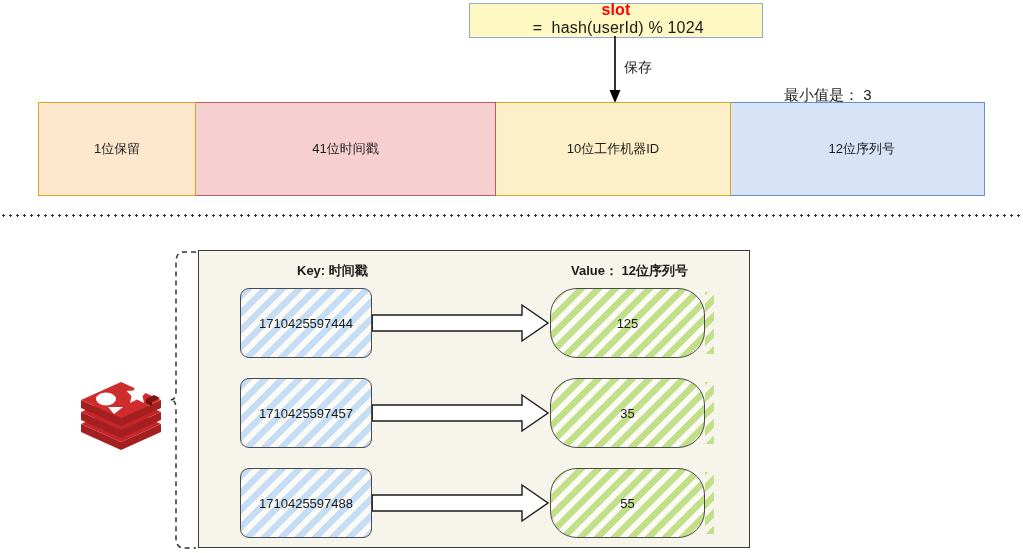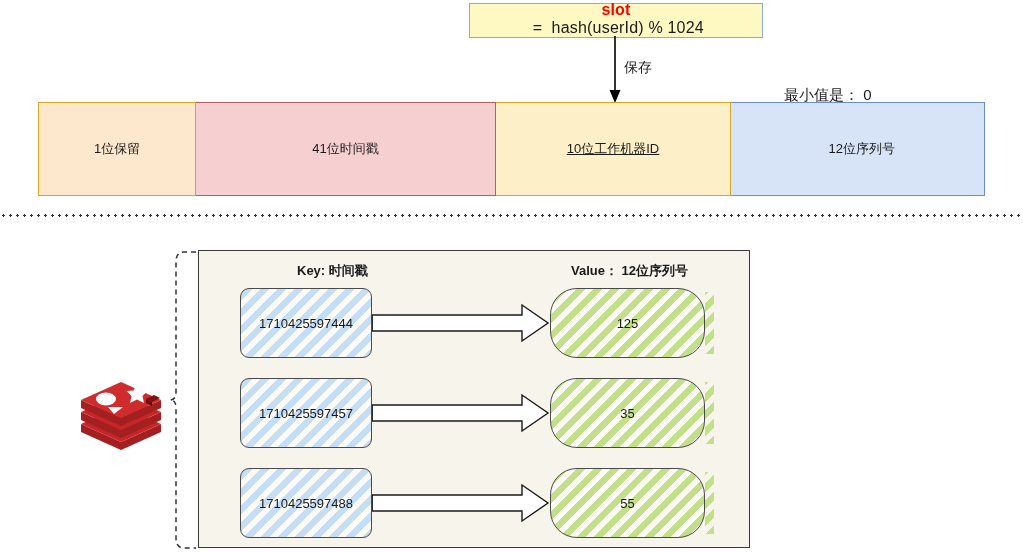--- a/index.html
+++ b/index.html
@@ -91,21 +91,20 @@
     width: 312px;
     background: #f6d0d0;
     border: 1px solid #b85c5c;
     border-left: none;
   }
   .seg-machine {
     width: 246px;
     background: #fdf0c9;
     border: 1px solid #d6a625;
     border-left: none;
-    text-decoration: underline;
   }
   .seg-sequence {
     width: 264px;
     background: #d7e4f7;
     border: 1px solid #6b8fc4;
     border-left: none;
     padding-left: 8px;
   }
 
   
@@ -228,21 +227,21 @@
 
 <div class="save-arrow">
   <svg width="32" height="68" viewBox="0 0 32 68">
     <line x1="15" y1="0" x2="15" y2="58" stroke="#000000" stroke-width="1.6"></line>
     <polygon points="15,67 9.5,54 20.5,54" fill="#000000"></polygon>
   </svg>
 </div>
 <div class="save-label">保存</div>
 
 <div class="minmax">
-  <div>最小值是： 0</div>
+  <div>最小值是： 3</div>
   <div>最大值是： 4095</div>
 </div>
 
 <div class="bitbar">
   <div class="seg seg-reserved">1位保留</div>
   <div class="seg seg-timestamp">41位时间戳</div>
   <div class="seg seg-machine">10位工作机器ID</div>
   <div class="seg seg-sequence">12位序列号</div>
 </div>
 

